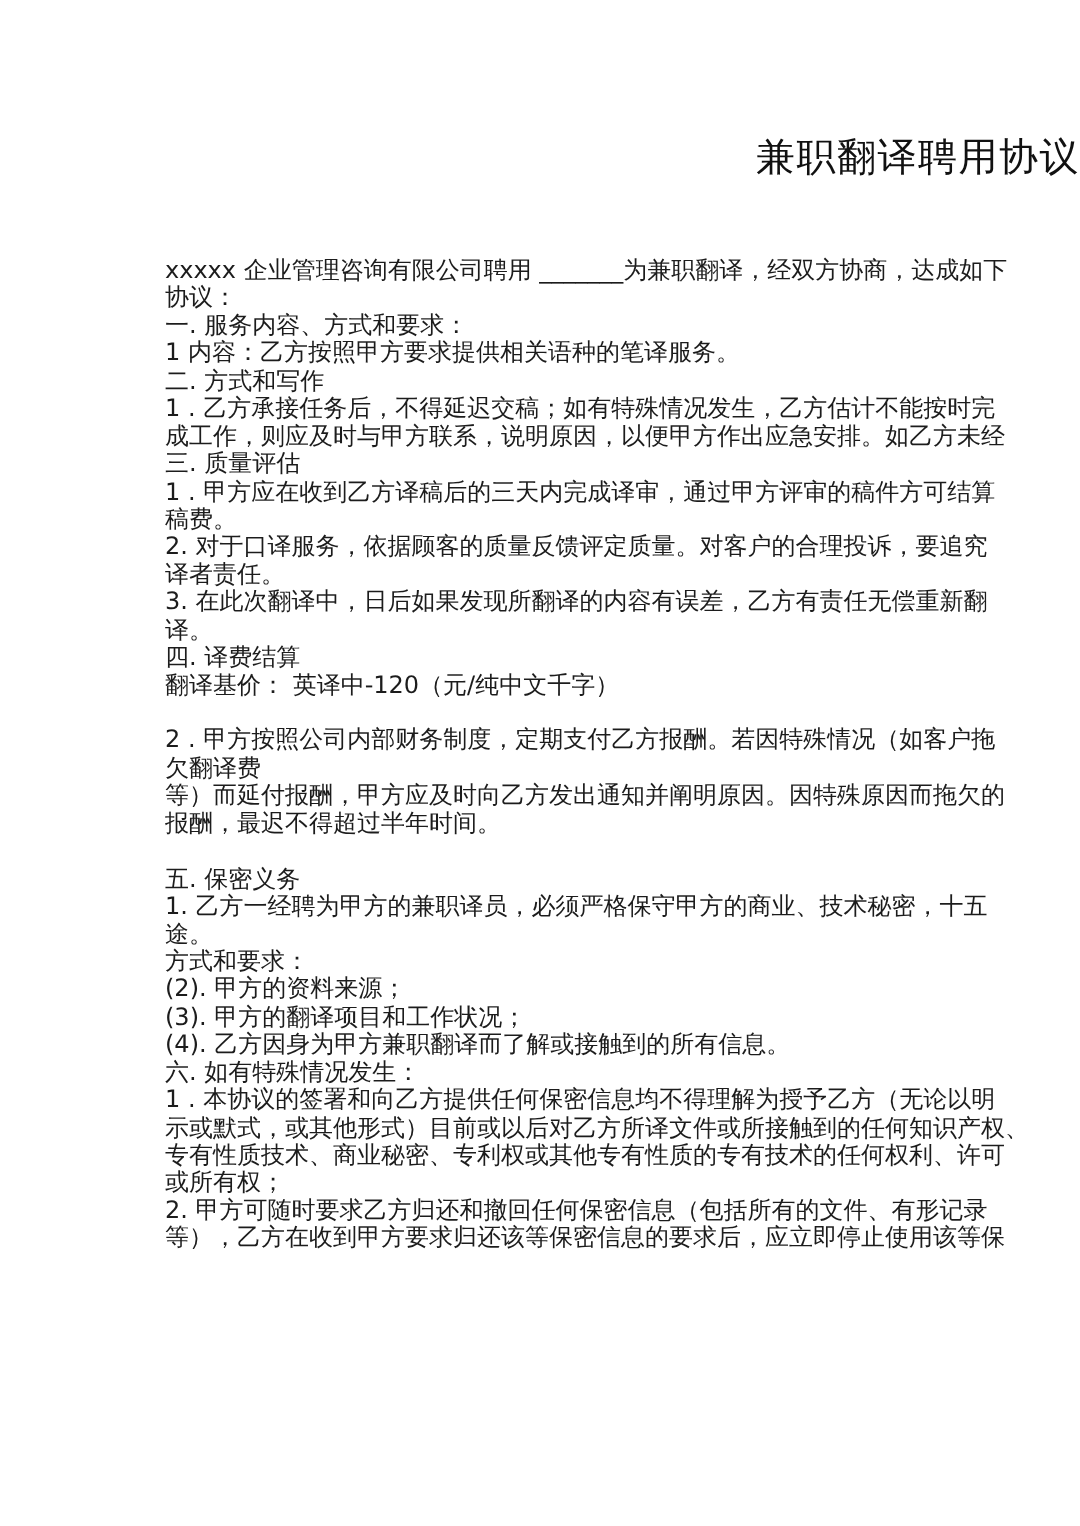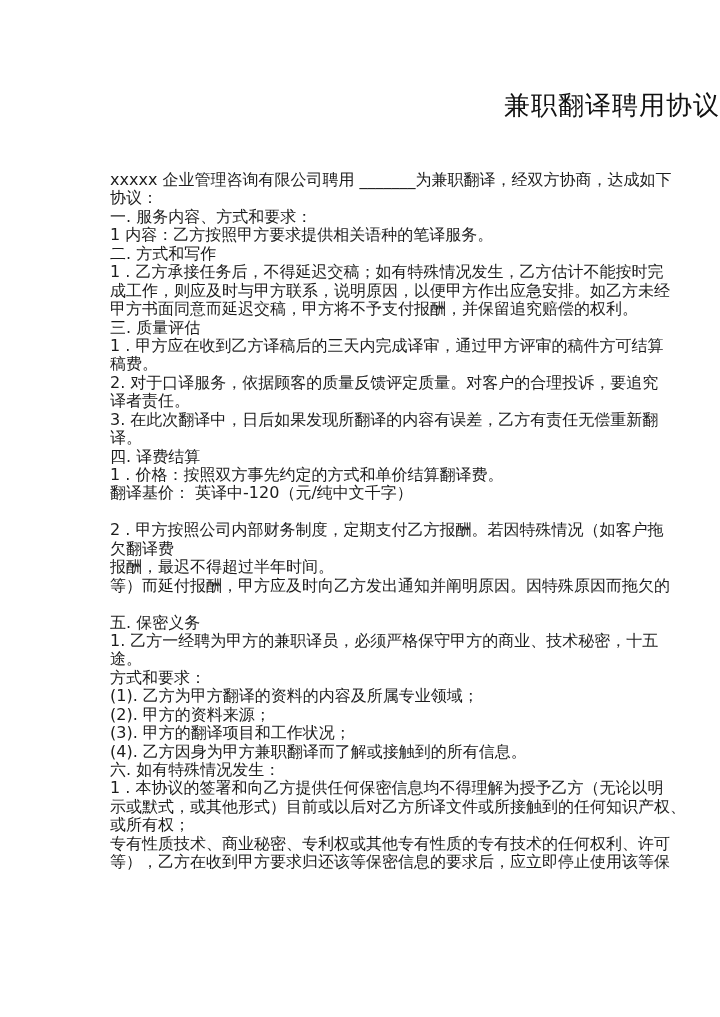--- a/index.html
+++ b/index.html
@@ -65,45 +65,43 @@
   <h1 class="title">兼职翻译聘用协议</h1>
 
   <div class="body">
     <span class="line">xxxxx 企业管理咨询有限公司聘用 _______为兼职翻译，经双方协商，达成如下</span>
     <span class="line">协议：</span>
     <span class="line">一. 服务内容、方式和要求：</span>
     <span class="line">1 内容：乙方按照甲方要求提供相关语种的笔译服务。</span>
     <span class="line">二. 方式和写作</span>
     <span class="line">1 . 乙方承接任务后，不得延迟交稿；如有特殊情况发生，乙方估计不能按时完</span>
     <span class="line">成工作，则应及时与甲方联系，说明原因，以便甲方作出应急安排。如乙方未经</span>
-    <span class="line">甲方书面同意而延迟交稿，甲方将不予支付报酬，并保留追究赔偿的权利。</span>
     <span class="line">三. 质量评估</span>
     <span class="line">1 . 甲方应在收到乙方译稿后的三天内完成译审，通过甲方评审的稿件方可结算</span>
     <span class="line">稿费。</span>
     <span class="line">2. 对于口译服务，依据顾客的质量反馈评定质量。对客户的合理投诉，要追究</span>
     <span class="line">译者责任。</span>
     <span class="line">3. 在此次翻译中，日后如果发现所翻译的内容有误差，乙方有责任无偿重新翻</span>
     <span class="line">译。</span>
     <span class="line">四. 译费结算</span>
-    <span class="line">1 . 价格：按照双方事先约定的方式和单价结算翻译费。</span>
     <span class="line">翻译基价： 英译中-120（元/纯中文千字）</span>
     <span class="blank"></span>
     <span class="line">2 . 甲方按照公司内部财务制度，定期支付乙方报酬。若因特殊情况（如客户拖</span>
     <span class="line">欠翻译费</span>
+    <span class="line">等）而延付报酬，甲方应及时向乙方发出通知并阐明原因。因特殊原因而拖欠的</span>
     <span class="line">报酬，最迟不得超过半年时间。</span>
-    <span class="line">等）而延付报酬，甲方应及时向乙方发出通知并阐明原因。因特殊原因而拖欠的</span>
     <span class="blank"></span>
     <span class="line">五. 保密义务</span>
     <span class="line">1. 乙方一经聘为甲方的兼职译员，必须严格保守甲方的商业、技术秘密，十五</span>
     <span class="line">途。</span>
     <span class="line">方式和要求：</span>
-    <span class="line">(1). 乙方为甲方翻译的资料的内容及所属专业领域；</span>
     <span class="line">(2). 甲方的资料来源；</span>
     <span class="line">(3). 甲方的翻译项目和工作状况；</span>
     <span class="line">(4). 乙方因身为甲方兼职翻译而了解或接触到的所有信息。</span>
     <span class="line">六. 如有特殊情况发生：</span>
     <span class="line">1 . 本协议的签署和向乙方提供任何保密信息均不得理解为授予乙方（无论以明</span>
     <span class="line">示或默式，或其他形式）目前或以后对乙方所译文件或所接触到的任何知识产权、</span>
+    <span class="line">专有性质技术、商业秘密、专利权或其他专有性质的专有技术的任何权利、许可</span>
     <span class="line">或所有权；</span>
-    <span class="line">专有性质技术、商业秘密、专利权或其他专有性质的专有技术的任何权利、许可</span>
+    <span class="line">2. 甲方可随时要求乙方归还和撤回任何保密信息（包括所有的文件、有形记录</span>
     <span class="line">等），乙方在收到甲方要求归还该等保密信息的要求后，应立即停止使用该等保</span>
   </div>
 </div>
 
 </body></html>

